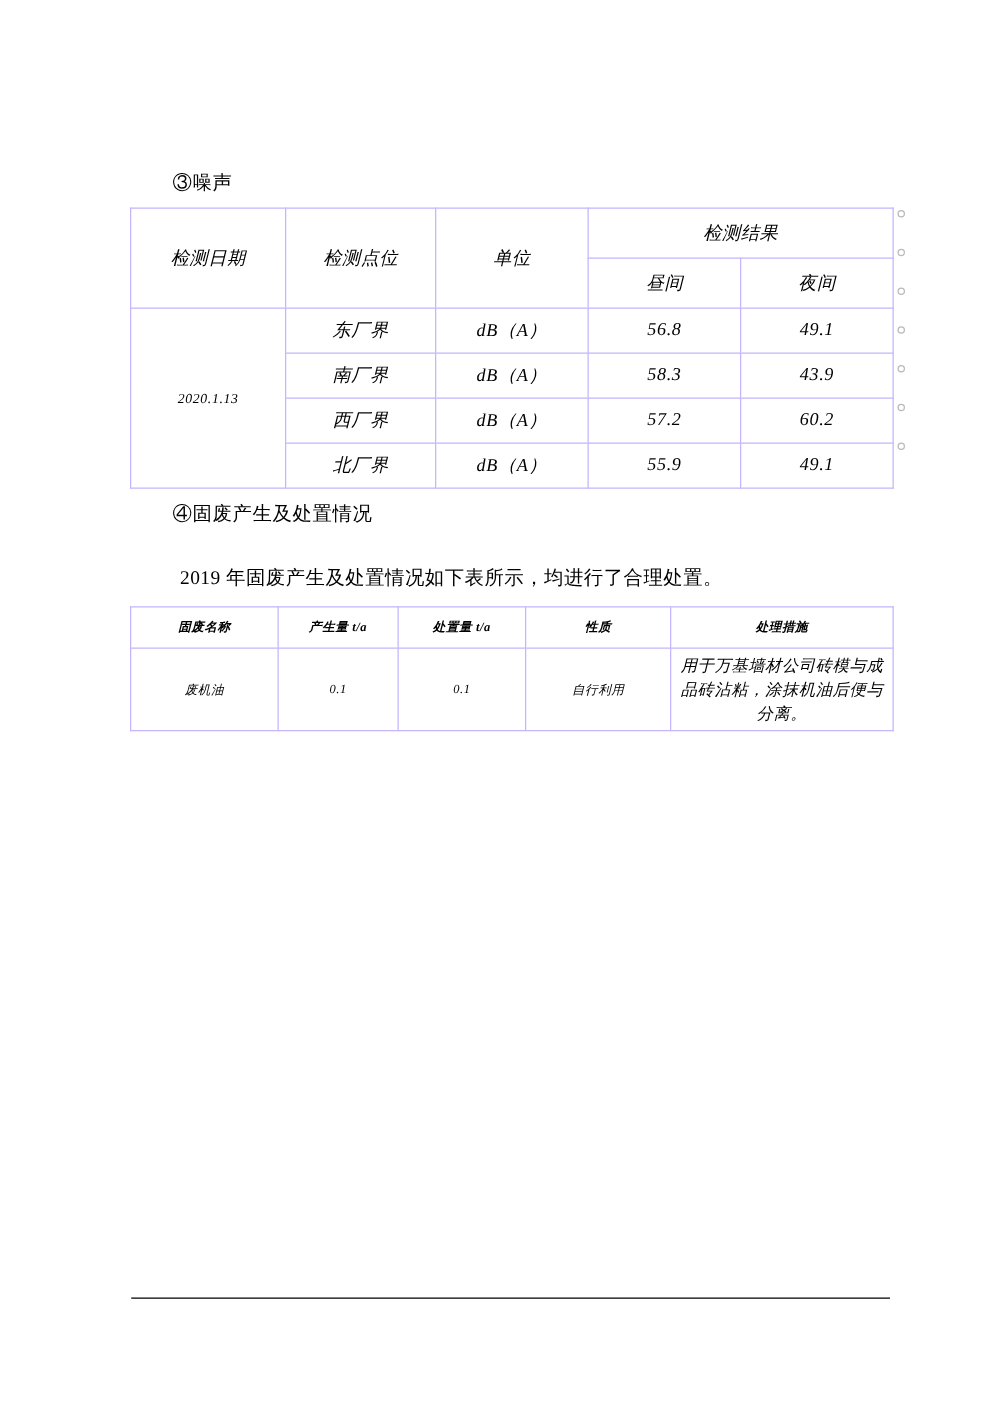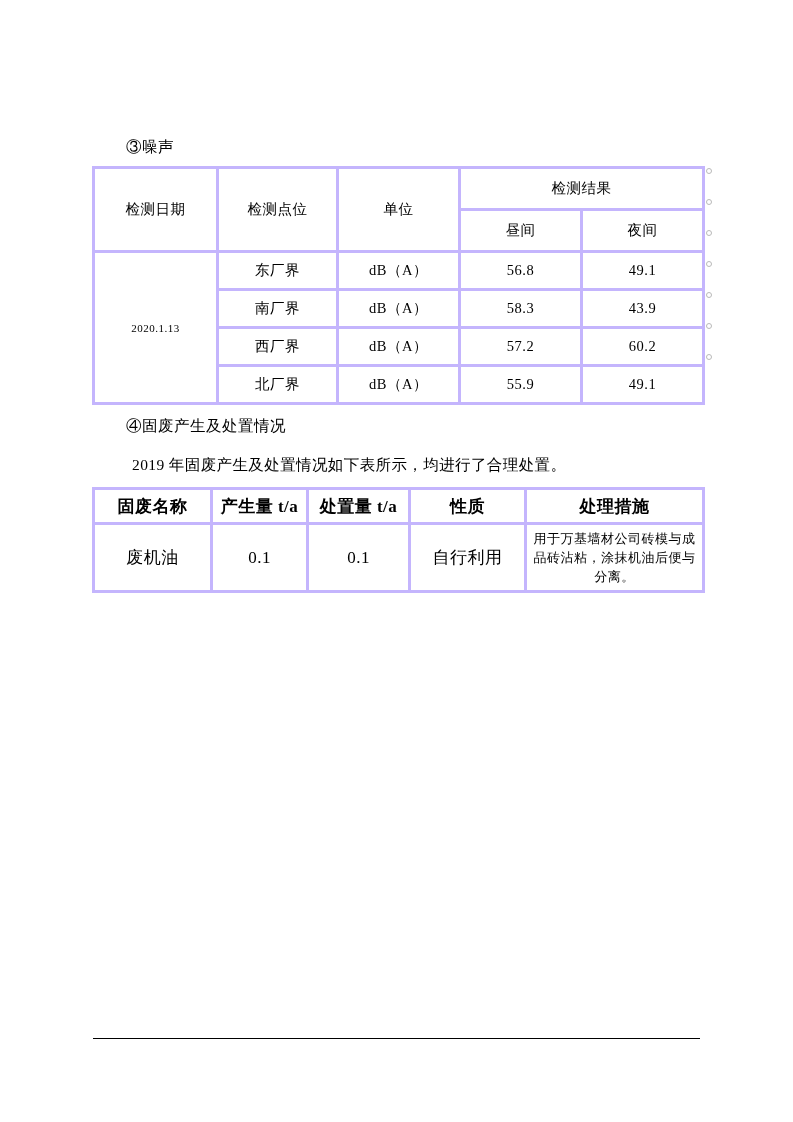--- a/index.html
+++ b/index.html
@@ -10,21 +10,21 @@
   body {
     width: 793px;
     height: 1122px;
     position: relative;
     font-family: "Liberation Serif", "DejaVu Serif", serif;
     color: #000000;
     overflow: hidden;
   }
   .page {
     position: absolute;
-    left: 0; top: 0;
+    left: 12px; top: 0;
     width: 689px;
     height: 1122px;
     box-sizing: border-box;
   }
   .content {
     position: absolute;
     left: 92px;
     top: 136px;
     width: 610px;
   }
@@ -37,55 +37,56 @@
   }
   .heading2 {
     font-size: 15.5px;
     line-height: 22px;
     margin: 10px 0 6px 34px;
     letter-spacing: 0.5px;
   }
   .para {
     font-size: 15.5px;
     line-height: 24px;
-    margin: 16px 0 10px 40px;
+    margin: 28px 0 10px 40px;
     letter-spacing: 0.4px;
     font-family: Liberation Serif, serif;
   }
 
   table {
     border-collapse: collapse;
     width: 610px;
     table-layout: fixed;
   }
   table td, table th {
-    border: 3px solid #c4b5fd;
+    border: 1px solid #c4b5fd;
     text-align: center;
     vertical-align: middle;
     font-weight: normal;
     font-size: 14px;
     padding: 3px 2px;
     letter-spacing: 0.5px;
+    font-style: italic;
   }
 
   
   #noise-table td {
     height: 29px;
     font-size: 14.5px;
   }
   #noise-table .hdr {
     height: 33px;
   }
   #noise-table .date-cell {
     font-size: 11px;
   }
 
   
   #waste-table td {
-    font-size: 17px;
+    font-size: 10px;
   }
   #waste-table .hdr {
     font-weight: bold;
     height: 26px;
   }
   #waste-table .measure {
     font-size: 13px;
     line-height: 19px;
     padding: 4px 6px;
   }

